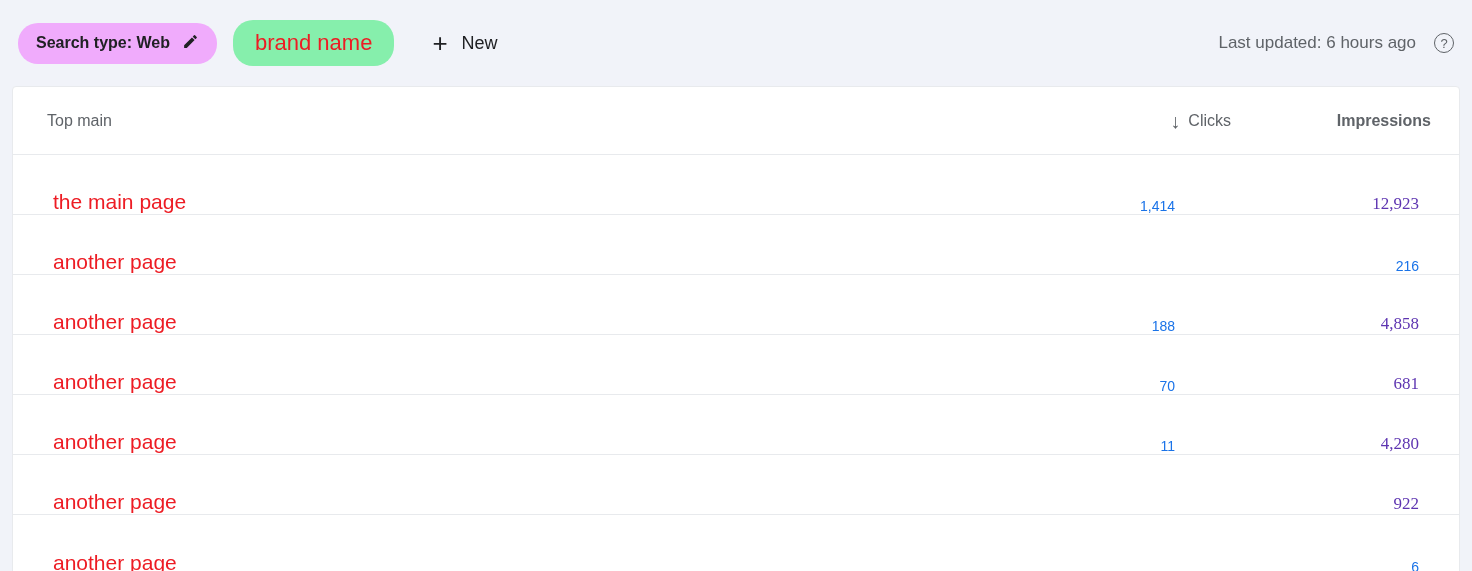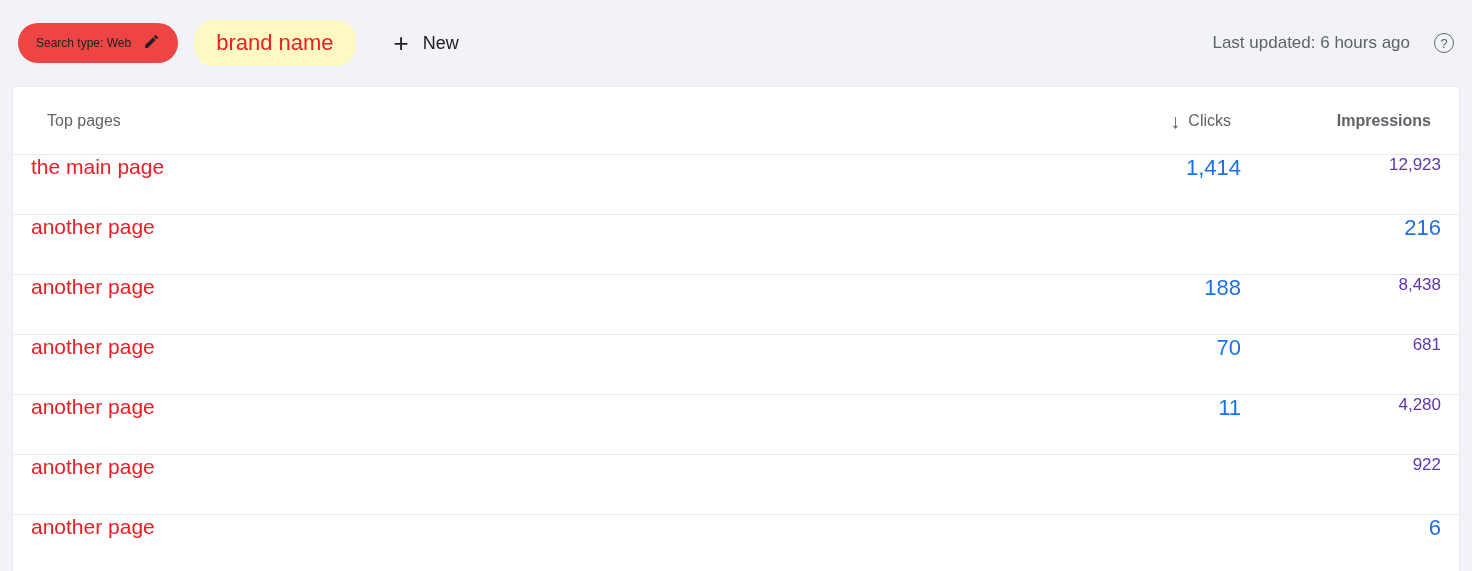--- a/index.html
+++ b/index.html
@@ -14,31 +14,31 @@
     }
     .top-bar {
       display: flex;
       align-items: center;
       padding: 20px 18px;
       gap: 16px;
     }
     .pill {
       display: inline-flex;
       align-items: center;
-      background: #ef4444;
+      background: #f0abfc;
       border-radius: 20px;
       padding: 10px 18px;
-      font-size: 12px;
-      font-weight: 400;
+      font-size: 16px;
+      font-weight: 700;
       color: #202124;
       gap: 12px;
       cursor: pointer;
     }
     .pill-brand {
-      background: #fef9c3;
+      background: #86efac;
       color: #ed1c24;
       font-size: 22px;
       font-weight: 400;
       padding: 10px 22px;
     }
     .pencil-icon svg {
       width: 17px;
       height: 17px;
       fill: #202124;
     }
@@ -59,21 +59,21 @@
       line-height: 1;
     }
     .spacer {
       flex: 1;
     }
     .last-updated {
       display: inline-flex;
       align-items: center;
       color: #5f6368;
       font-size: 17px;
-      gap: 24px;
+      gap: 18px;
     }
     .help-icon {
       display: inline-flex;
       align-items: center;
       justify-content: center;
       width: 20px;
       height: 20px;
       border: 1.5px solid #5f6368;
       border-radius: 50%;
       font-size: 13px;
@@ -111,47 +111,49 @@
       width: 200px;
       text-align: right;
       font-weight: bold;
     }
     .arrow-down {
       font-size: 20px;
       line-height: 1;
     }
     .table-row {
       display: flex;
-      align-items: flex-start;
-      padding: 0 18px;
+      align-items: flex-end;
+      padding: 0 40px;
       height: 60px;
       border-bottom: 1px solid #e8eaed;
       cursor: pointer;
+      gap: 44px;
     }
     .table-row:last-child {
       border-bottom: none;
     }
     .page-name {
       flex: 1;
       color: #ed1c24;
       font-size: 21px;
       font-weight: 400;
       padding-left: 0;
     }
     .clicks-val {
       width: 200px;
       text-align: right;
       color: #1a73e8;
-      font-size: 22px;
+      font-size: 14px;
     }
     .impressions-val {
       width: 200px;
       text-align: right;
       color: #5e35b1;
       font-size: 17px;
+      font-family: Liberation Serif, serif;
     }
   </style>
 </head>
 <body>
 
 <div class="top-bar">
   <div class="pill">
     <span>Search type: Web</span>
     <span class="pencil-icon">
       <svg viewBox="0 0 24 24">
@@ -173,41 +175,41 @@
   <div class="spacer"></div>
 
   <div class="last-updated">
     <span>Last updated: 6 hours ago</span>
     <span class="help-icon">?</span>
   </div>
 </div>
 
 <div class="table-container">
   <div class="table-header">
-    <div class="col-page">Top pages</div>
+    <div class="col-page">Top main</div>
     <div class="col-clicks">
       <span class="arrow-down">↓</span>
       <span>Clicks</span>
     </div>
     <div class="col-impressions">Impressions</div>
   </div>
   <div id="table-body">
       <div class="table-row">
         <div class="page-name">the main page</div>
         <div class="clicks-val">1,414</div>
         <div class="impressions-val">12,923</div>
       </div>
       <div class="table-row">
         <div class="page-name">another page</div>
         <div class="clicks-val">216</div>
       </div>
       <div class="table-row">
         <div class="page-name">another page</div>
         <div class="clicks-val">188</div>
-        <div class="impressions-val">8,438</div>
+        <div class="impressions-val">4,858</div>
       </div>
       <div class="table-row">
         <div class="page-name">another page</div>
         <div class="clicks-val">70</div>
         <div class="impressions-val">681</div>
       </div>
       <div class="table-row">
         <div class="page-name">another page</div>
         <div class="clicks-val">11</div>
         <div class="impressions-val">4,280</div>

